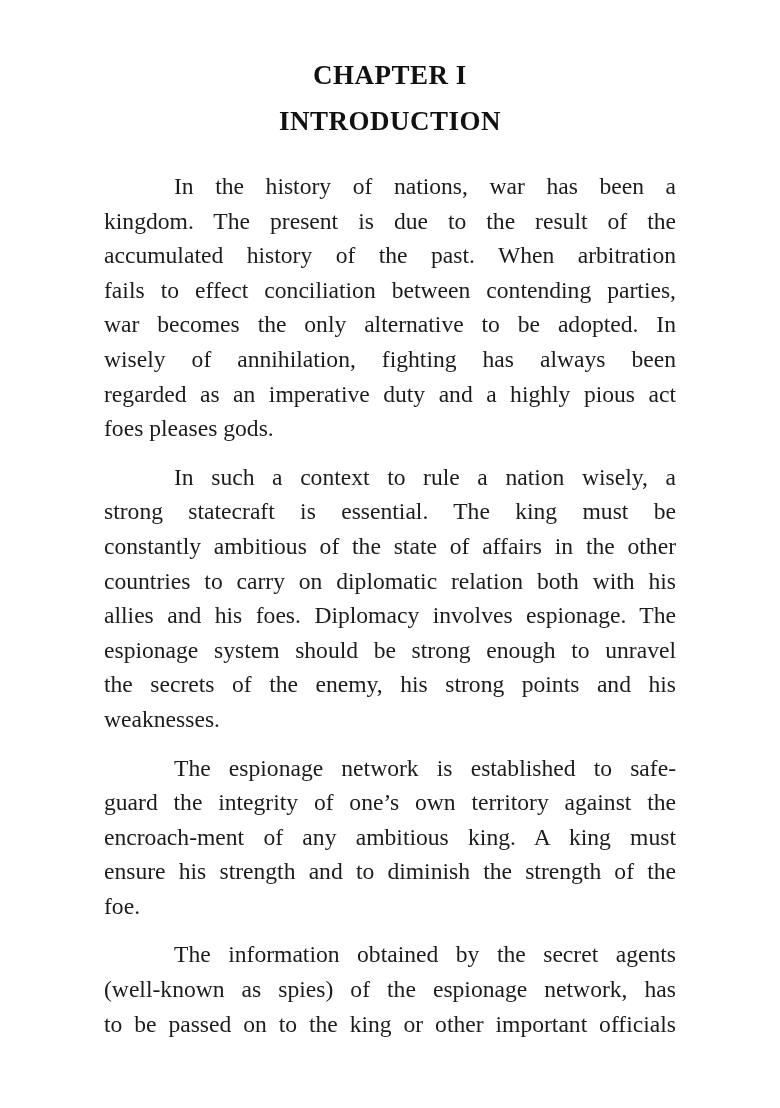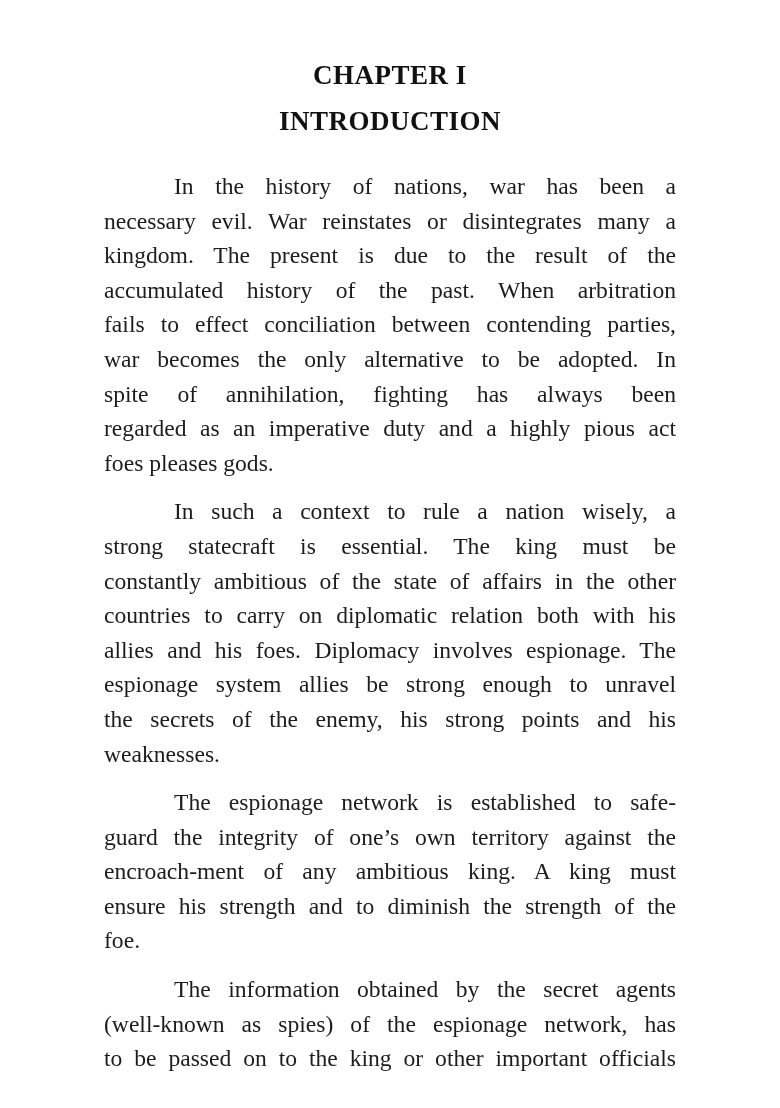--- a/index.html
+++ b/index.html
@@ -31,37 +31,36 @@
 <body>
 
 <div class="page">
   <div class="chapter num">CHAPTER I</div>
   <div class="chapter title">INTRODUCTION</div>
 
   <div class="body">
 
     <div class="para">
       <span class="line indent">In the history of nations, war has been a</span>
-      <span class="line">necessary evil. War reinstates or disintegrates many a</span>
       <span class="line">kingdom. The present is due to the result of the</span>
       <span class="line">accumulated history of the past.   When arbitration</span>
       <span class="line">fails to effect conciliation between contending parties,</span>
       <span class="line">war becomes the only alternative to be adopted. In</span>
-      <span class="line">spite of  annihilation, fighting has always been</span>
+      <span class="line">wisely of  annihilation, fighting has always been</span>
       <span class="line">regarded as an imperative duty and a highly pious act</span>
       <span class="line last">foes pleases gods.</span>
     </div>
 
     <div class="para">
       <span class="line indent">In such a context to rule a nation wisely, a</span>
       <span class="line">strong statecraft is essential. The king must be</span>
       <span class="line">constantly ambitious of the state of affairs in the other</span>
       <span class="line">countries to carry on diplomatic relation both with his</span>
       <span class="line">allies and his foes. Diplomacy involves espionage. The</span>
-      <span class="line">espionage system allies be strong enough to unravel</span>
+      <span class="line">espionage system should be strong enough to unravel</span>
       <span class="line">the secrets of the enemy, his strong points and his</span>
       <span class="line last">weaknesses.</span>
     </div>
 
     <div class="para">
       <span class="line indent">The espionage network is established to safe-</span>
       <span class="line">guard the integrity of one’s own territory against the</span>
       <span class="line">encroach-ment of any ambitious king. A king must</span>
       <span class="line">ensure his strength and to diminish the strength of the</span>
       <span class="line last">foe.</span>

